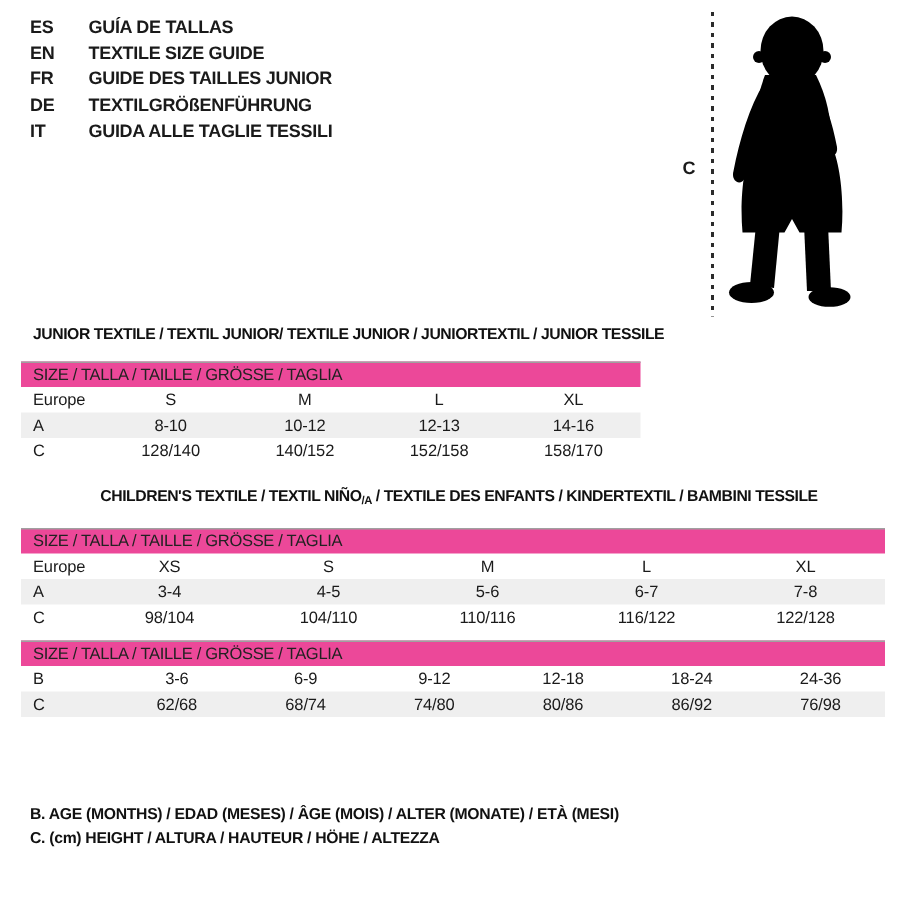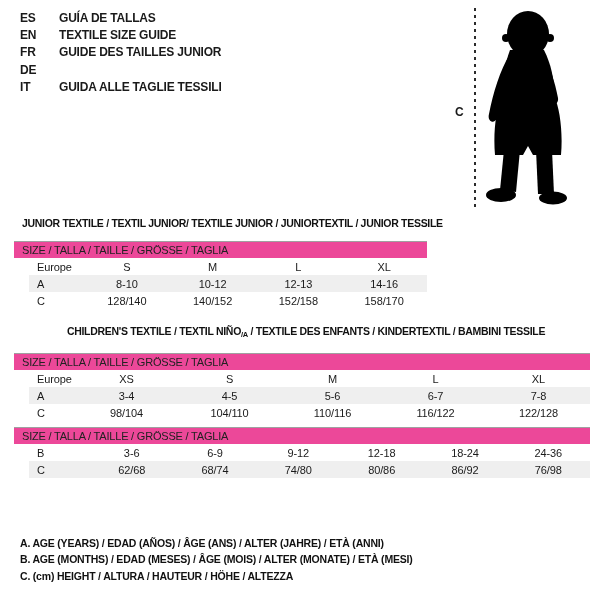--- a/index.html
+++ b/index.html
@@ -32,21 +32,21 @@
   #sec3 .sec-title{line-height:17px;}
   sub{font-size:7.5px;vertical-align:-2px;}
 
   .table{width:100%;}
   #sec1 .table{margin-top:11px;}
   #sec2 .table{margin-top:12px;}
   #sec3 .table{margin-top:4px;}
   .t-head{height:17px;background:#ec4899;border-top:1px solid #a0a0a0;
     display:flex;align-items:center;padding-left:8px;box-sizing:border-box;
     font-size:11px;color:#222;letter-spacing:-0.2px;}
-  .t-row{display:flex;height:17px;align-items:center;font-size:11px;letter-spacing:-0.1px;margin-left:15px;}
+  .t-row{display:flex;height:17px;align-items:center;font-size:11px;letter-spacing:-0.1px;}
   .table > .t-row:nth-child(odd){background:#efefef;}
   .t-label{padding-left:8px;box-sizing:border-box;}
   #sec1 .t-label{width:55px;}
   #sec2 .t-label{width:46px;}
   #sec3 .t-label{width:61px;}
   .t-cell{flex:1;text-align:center;}
 
   
   .footnotes{position:absolute;left:20px;top:535px;font-weight:bold;
     font-size:10.5px;letter-spacing:-0.2px;line-height:16.3px;white-space:nowrap;color:#111;}
@@ -64,20 +64,21 @@
     <div class="lang-row">
       <span class="lang-code">EN</span>
       <span class="lang-label">TEXTILE SIZE GUIDE</span>
     </div>
     <div class="lang-row">
       <span class="lang-code">FR</span>
       <span class="lang-label">GUIDE DES TAILLES JUNIOR</span>
     </div>
     <div class="lang-row">
       <span class="lang-code">DE</span>
+      <span class="lang-label">TEXTILGRÖßENFÜHRUNG</span>
     </div>
     <div class="lang-row">
       <span class="lang-code">IT</span>
       <span class="lang-label">GUIDA ALLE TAGLIE TESSILI</span>
     </div>
   </div>
 
   <div class="dotted-line"></div>
   <div class="c-label">C</div>
   <svg class="baby-svg" width="92" height="199" viewBox="0 0 92 199">
@@ -173,18 +174,17 @@
           <div class="t-cell">68/74</div>
           <div class="t-cell">74/80</div>
           <div class="t-cell">80/86</div>
           <div class="t-cell">86/92</div>
           <div class="t-cell">76/98</div>
         </div>
       </div>
   </div>
 
   <div class="footnotes">
-    <div>A. AGE (YEARS) / EDAD (AÑOS) / ÂGE (ANS) / ALTER (JAHRE) / ETÀ (ANNI)</div>
     <div>B. AGE (MONTHS) / EDAD (MESES) / ÂGE (MOIS) / ALTER (MONATE) / ETÀ (MESI)</div>
     <div>C. (cm) HEIGHT / ALTURA / HAUTEUR / HÖHE / ALTEZZA</div>
   </div>
 
 </div>
 
 </body></html>

